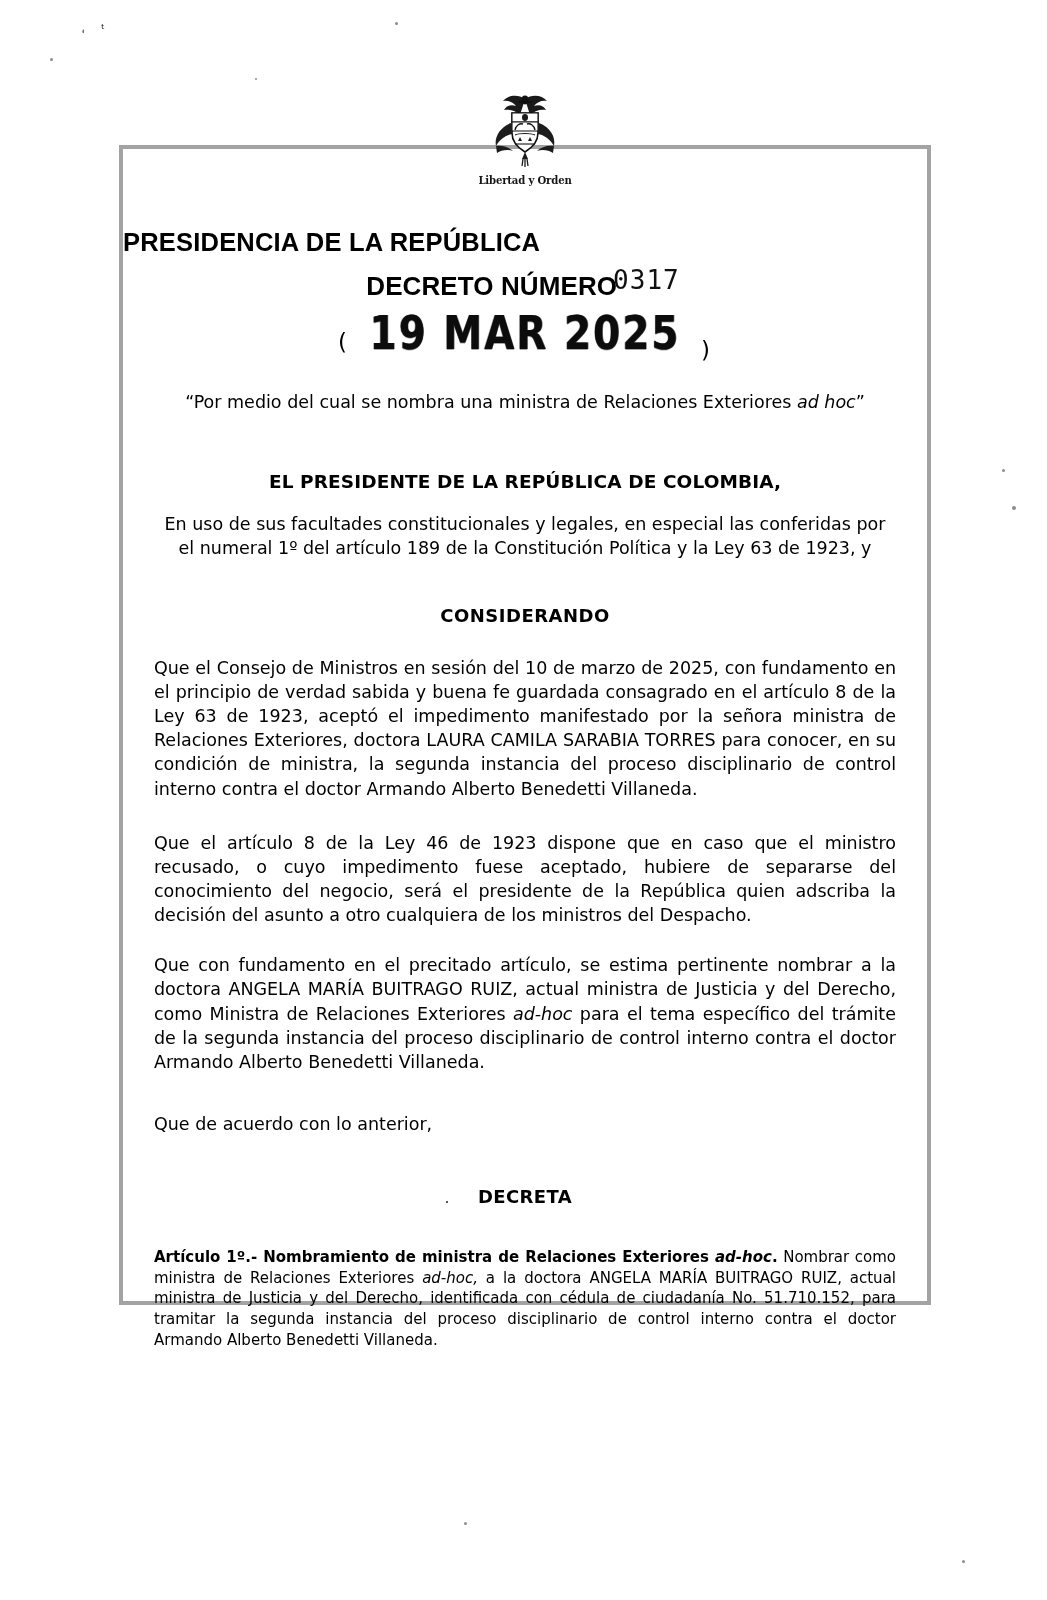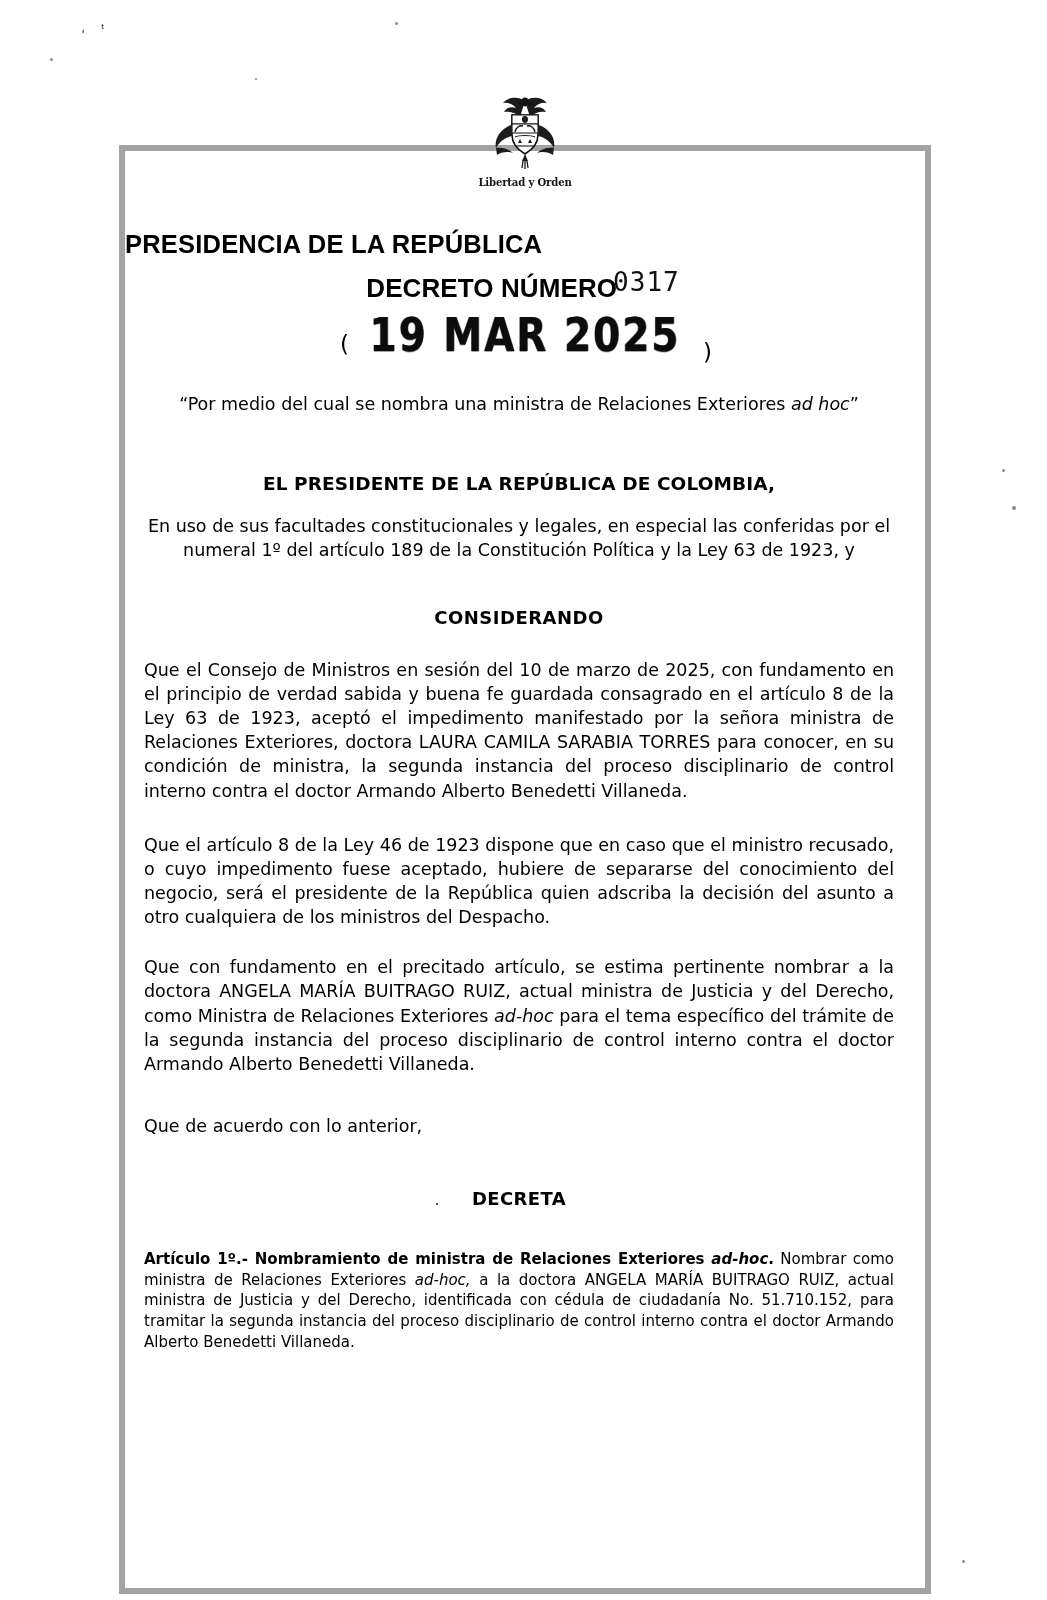--- a/index.html
+++ b/index.html
@@ -31,22 +31,22 @@
     font-size: 13px;
     line-height: 1;
   }
 
   
   .doc-frame {
     position: absolute;
     left: 119px;
     top: 145px;
     width: 812px;
-    height: 1449px;
-    border: 6px solid #a3a3a3;
+    height: 1160px;
+    border: 4px solid #a3a3a3;
     box-sizing: border-box;
     background: #ffffff;
   }
 
   
   .crest-block {
     position: absolute;
     left: 0;
     right: 0;
     top: -60px;
@@ -137,21 +137,21 @@
     letter-spacing: 2px;
     color: #0c0c0c;
     text-shadow:
       0.7px 0 0 rgba(0,0,0,0.55),
       -0.7px 0 0 rgba(0,0,0,0.4),
       0 0.7px 0 rgba(0,0,0,0.35);
   }
 
   
   .body-area {
-    padding: 0 31px 0 19px;
+    padding: 0 31px 0 31px;
   }
   .epigraph {
     text-align: center;
     font-size: 17.5px;
     line-height: 1.35;
     margin-top: 24px;
   }
   .epigraph .ital { font-style: italic; }
 
   .president-line {

